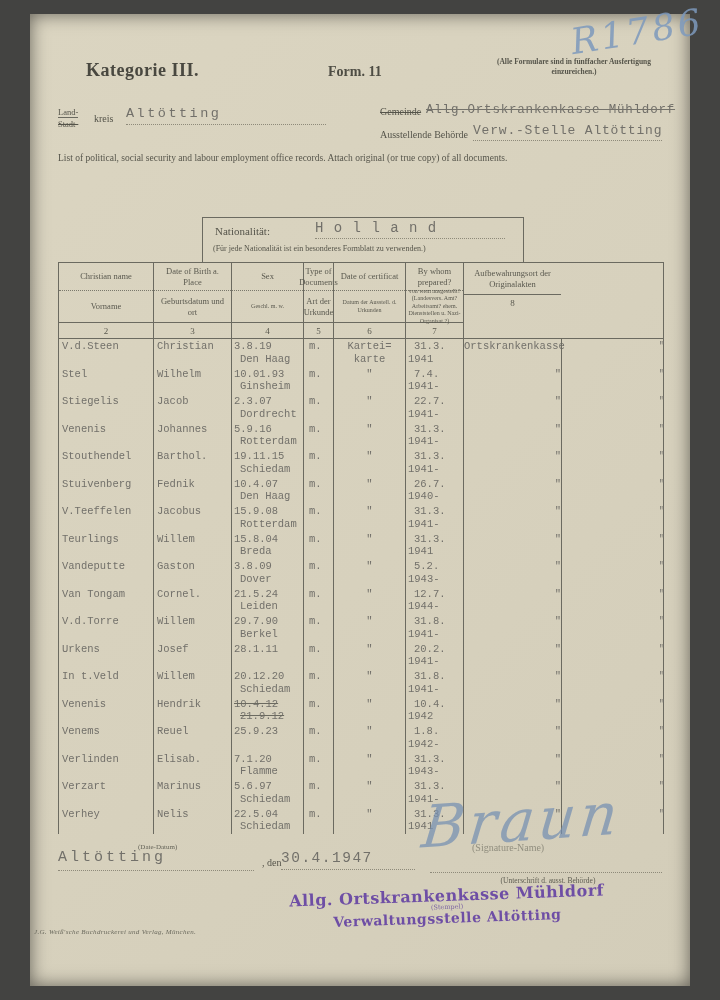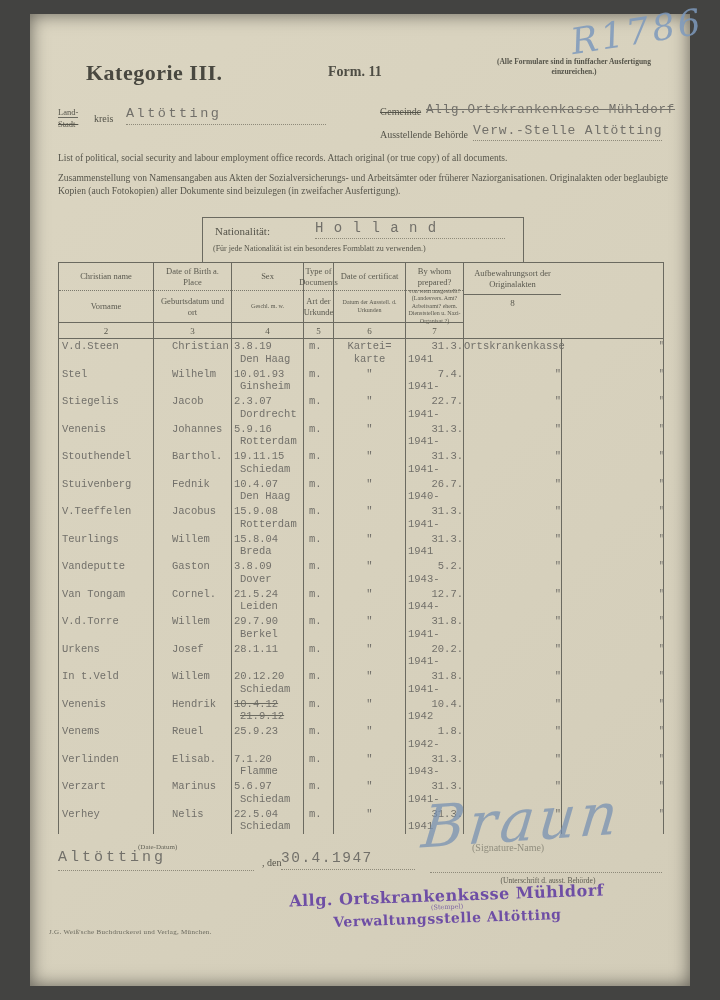--- a/index.html
+++ b/index.html
@@ -16,21 +16,21 @@
   }
   .abs{position:absolute;}
   .printed{color:#55544a;}
   .typed{
     font-family:"Liberation Mono","DejaVu Sans Mono",monospace;
     color:#72706a;
   }
   .struck{text-decoration:line-through;text-decoration-color:#6b6a60;}
   .dotted{border-bottom:1px dotted #8e8a7a;}
   
-  .category{left:56px;top:46px;font-size:22px;font-weight:bold;letter-spacing:.5px;color:#494840;}
+  .category{left:56px;top:46px;font-size:18px;font-weight:bold;letter-spacing:.5px;color:#494840;}
   .form-no{left:298px;top:50px;font-size:14px;font-weight:bold;color:#4e4d44;}
   .copies-note{left:446px;top:43px;width:196px;font-size:7.5px;font-weight:bold;text-align:center;line-height:1.35;color:#55544a;}
   .hand-number{
     left:540px;top:-6px;width:170px;
     font-family:"DejaVu Serif",serif;font-style:italic;
     font-size:36px;color:rgba(124,153,188,.85);
     transform:rotate(-9deg);letter-spacing:3px;
   }
   
   .land-lbl{left:28px;top:93px;font-size:8.5px;border-bottom:1px solid #6b6a60;}
@@ -67,27 +67,27 @@
     grid-auto-rows:27.5px;
     border-left:1px solid #6b6a60;border-right:1px solid #6b6a60;box-sizing:border-box;
   }
   .cell{
     font-family:"Liberation Mono","DejaVu Sans Mono",monospace;
     font-size:10.5px;line-height:12.5px;color:#72706a;
     white-space:nowrap;overflow:visible;padding-top:1px;box-sizing:border-box;
   }
   .cell.c2,.cell.c3,.cell.c4,.cell.c5,.cell.c6,.cell.c7,.cell.c8{border-left:1px solid #6b6a60;}
   .c1{padding-left:3px;}
-  .c2{padding-left:18px;}
+  .c2{padding-left:3px;}
   .c3 .b1{display:block;padding-left:2px;}
   .c3 .b2{display:block;padding-left:8px;}
   .c4{padding-left:5px;}
   .c5{text-align:center;}
   .c5 span{display:block;}
-  .c6 .b1{display:block;padding-left:8px;text-align:right;}
+  .c6 .b1{display:block;padding-left:8px;}
   .c6 .b2{display:block;padding-left:2px;}
   .ctr{text-align:right;}
   
   .date-hint{left:108px;top:829px;font-size:7px;color:#66655a;}
   .place-val{left:28px;top:835px;font-size:15px;letter-spacing:3px;width:196px;padding-bottom:4px;}
   .den-lbl{left:232px;top:843px;font-size:10px;}
   .date-val{left:251px;top:836px;font-size:14.5px;letter-spacing:1.5px;width:134px;padding-bottom:3px;}
   .signature{
     left:392px;top:770px;width:270px;
     font-family:"DejaVu Serif",serif;font-style:italic;
@@ -99,21 +99,21 @@
   .sig-line{left:400px;top:838px;width:232px;height:20px;border-bottom:1px dotted #8e8a7a;}
   .sig-lbl{left:402px;top:862px;width:232px;font-size:7.5px;text-align:center;color:#5c5b50;}
   .stamp{
     left:242px;top:874px;width:350px;text-align:center;
     transform:rotate(-2deg);color:#6e4ea5;
     font-family:"DejaVu Serif",serif;font-weight:bold;
   }
   .stamp-l1{font-size:16px;letter-spacing:.5px;line-height:1.05;}
   .stamp-mid{font-size:6.5px;font-weight:normal;color:#7c64a3;line-height:.9;}
   .stamp-l2{font-size:14px;letter-spacing:.5px;line-height:1.05;}
-  .imprint{left:19px;top:914px;font-size:7px;color:#6a695d;letter-spacing:.3px;}
+  .imprint{left:4px;top:914px;font-size:7px;color:#6a695d;letter-spacing:.3px;font-style:italic;}
 </style>
 </head>
 <body>
 
 <div class="paper">
 
   <div class="abs category printed">Kategorie III.</div>
   <div class="abs form-no printed">Form. 11</div>
   <div class="abs copies-note">(Alle Formulare sind in fünffacher Ausfertigung einzureichen.)</div>
   <div class="abs hand-number">R1786</div>
@@ -121,21 +121,20 @@
   <div class="abs land-lbl printed">Land-</div>
   <div class="abs stadt-lbl printed">Stadt-</div>
   <div class="abs kreis-lbl printed">kreis</div>
   <div class="abs kreis-val typed dotted">Altötting</div>
   <div class="abs gemeinde-lbl printed">Gemeinde</div>
   <div class="abs gemeinde-val typed">Allg.Ortskrankenkasse Mühldorf</div>
   <div class="abs behoerde-lbl printed">Ausstellende Behörde</div>
   <div class="abs behoerde-val typed dotted">Verw.-Stelle Altötting</div>
 
   <div class="abs instr-en">List of political, social security and labour employment office records. Attach original (or true copy) of all documents.</div>
-  <div class="abs instr-de">Zusammenstellung von Namensangaben aus Akten der Sozialversicherungs- und Arbeitsämter oder früherer Naziorganisationen. Originalakten oder beglaubigte Kopien (auch Fotokopien) aller Dokumente sind beizulegen (in zweifacher Ausfertigung).</div>
 
   <div class="abs nat-box">
     <div class="abs nat-lbl printed">Nationalität:</div>
     <div class="abs nat-val typed dotted">H o l l a n d</div>
     <div class="abs nat-note">(Für jede Nationalität ist ein besonderes Formblatt zu verwenden.)</div>
   </div>
 
   <div class="abs tbl">
     <div class="thead">
       <div class="hcol">

